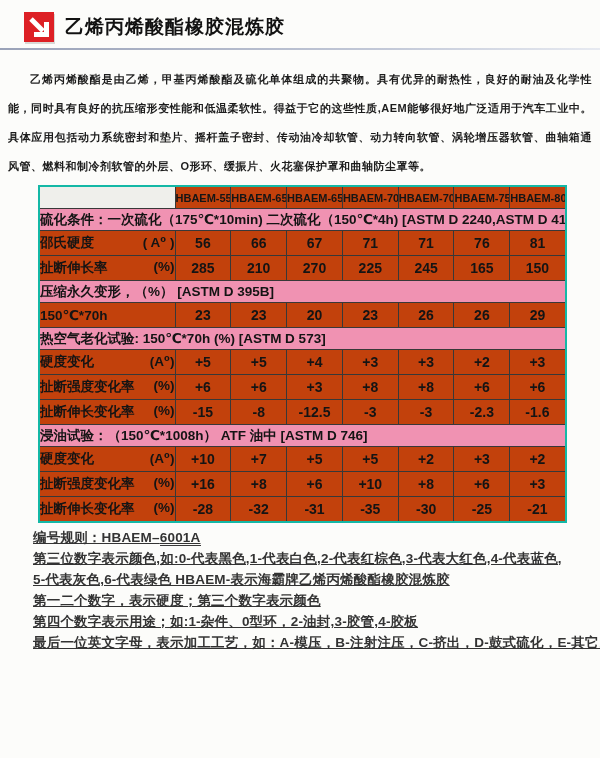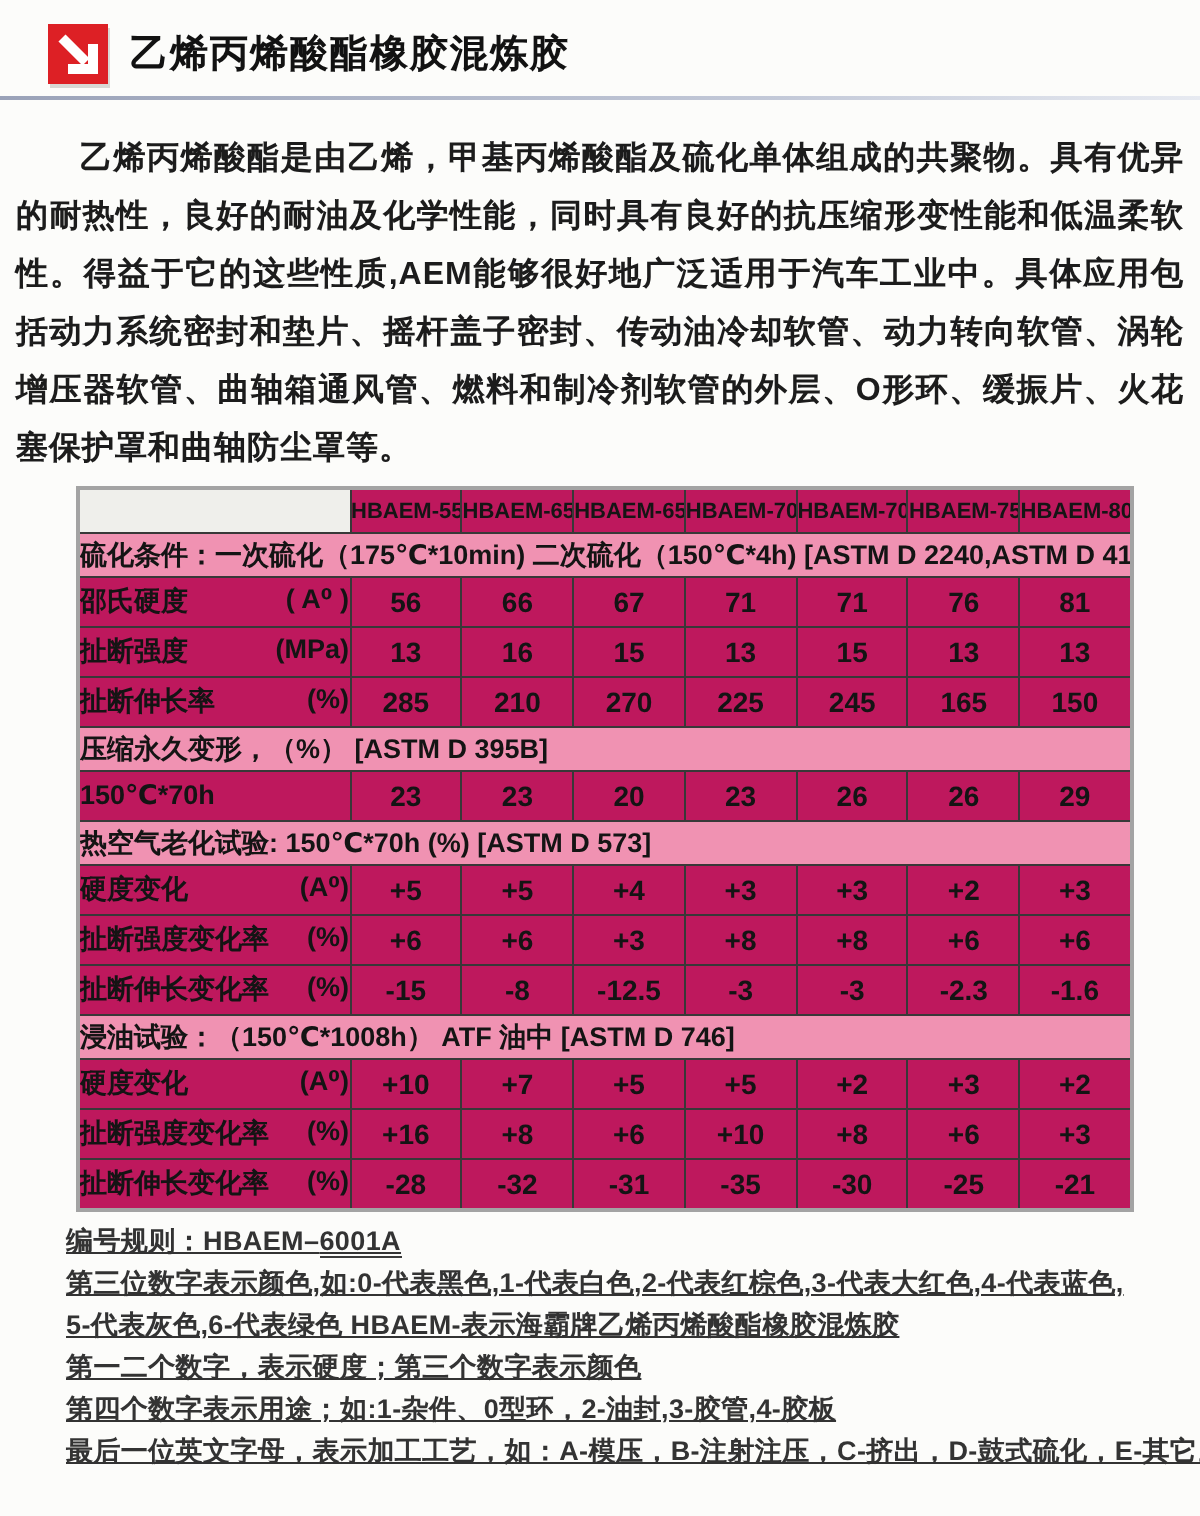--- a/index.html
+++ b/index.html
@@ -7,26 +7,26 @@
     width:600px;height:758px;overflow:hidden;position:relative;
     background:#fcfcfa;color:#1b1b1b;
     font-family:"Liberation Sans","DejaVu Sans",sans-serif;
   }
   .header{display:flex;align-items:center;gap:11px;padding:10px 0 0 24px;height:34px;}
   .logo{width:30px;height:30px;background:#dd2025;flex:0 0 auto;box-shadow:1px 2px 0 #d8d8d4;}
   .logo svg{display:block;width:30px;height:30px;}
   .title{font-size:19px;font-weight:bold;color:#121212;letter-spacing:1px;}
   .divider{height:2px;margin-top:4px;background:linear-gradient(to right,#9aa2b8,#c3c9d8 65%,#e7eaf1);}
   .intro{
-    margin:15px 8px 0 8px;font-size:16px;line-height:29px;font-weight:bold;
+    margin:15px 8px 0 8px;font-size:11px;line-height:29px;font-weight:bold;
     color:#1c1c1c;text-align:justify;text-indent:2em;letter-spacing:0.5px;
   }
   table.spec-table{
     border-collapse:collapse;table-layout:fixed;width:527px;
-    margin:4px 0 0 38px;border:2px solid #a3a3a3;background:#be185d;
+    margin:4px 0 0 38px;border:2px solid #14b8a6;background:#c2410c;
   }
   table.spec-table td{border:1px solid #383838;padding:0;overflow:hidden;}
   td.corner{background:#efefeb;height:21px;}
   td.colh{height:21px;font-size:11px;font-weight:bold;text-align:center;color:#151515;white-space:nowrap;}
   td.banner{
     background:#f092b2;height:21px;font-size:13.5px;font-weight:bold;color:#141414;
     text-align:left;padding:0 6px;white-space:nowrap;
   }
   td.labcell{height:24px;padding:0 5px;}
   .labwrap{display:flex;justify-content:space-between;align-items:flex-start;
@@ -92,35 +92,20 @@
           <td class="val">66</td>
           <td class="val">67</td>
           <td class="val">71</td>
           <td class="val">71</td>
           <td class="val">76</td>
           <td class="val">81</td>
         </tr>
         <tr>
           <td class="labcell">
             <div class="labwrap">
-              <span>扯断强度</span>
-              <span>(MPa)</span>
-            </div>
-          </td>
-          <td class="val">13</td>
-          <td class="val">16</td>
-          <td class="val">15</td>
-          <td class="val">13</td>
-          <td class="val">15</td>
-          <td class="val">13</td>
-          <td class="val">13</td>
-        </tr>
-        <tr>
-          <td class="labcell">
-            <div class="labwrap">
               <span>扯断伸长率</span>
               <span>(%)</span>
             </div>
           </td>
           <td class="val">285</td>
           <td class="val">210</td>
           <td class="val">270</td>
           <td class="val">225</td>
           <td class="val">245</td>
           <td class="val">165</td>

